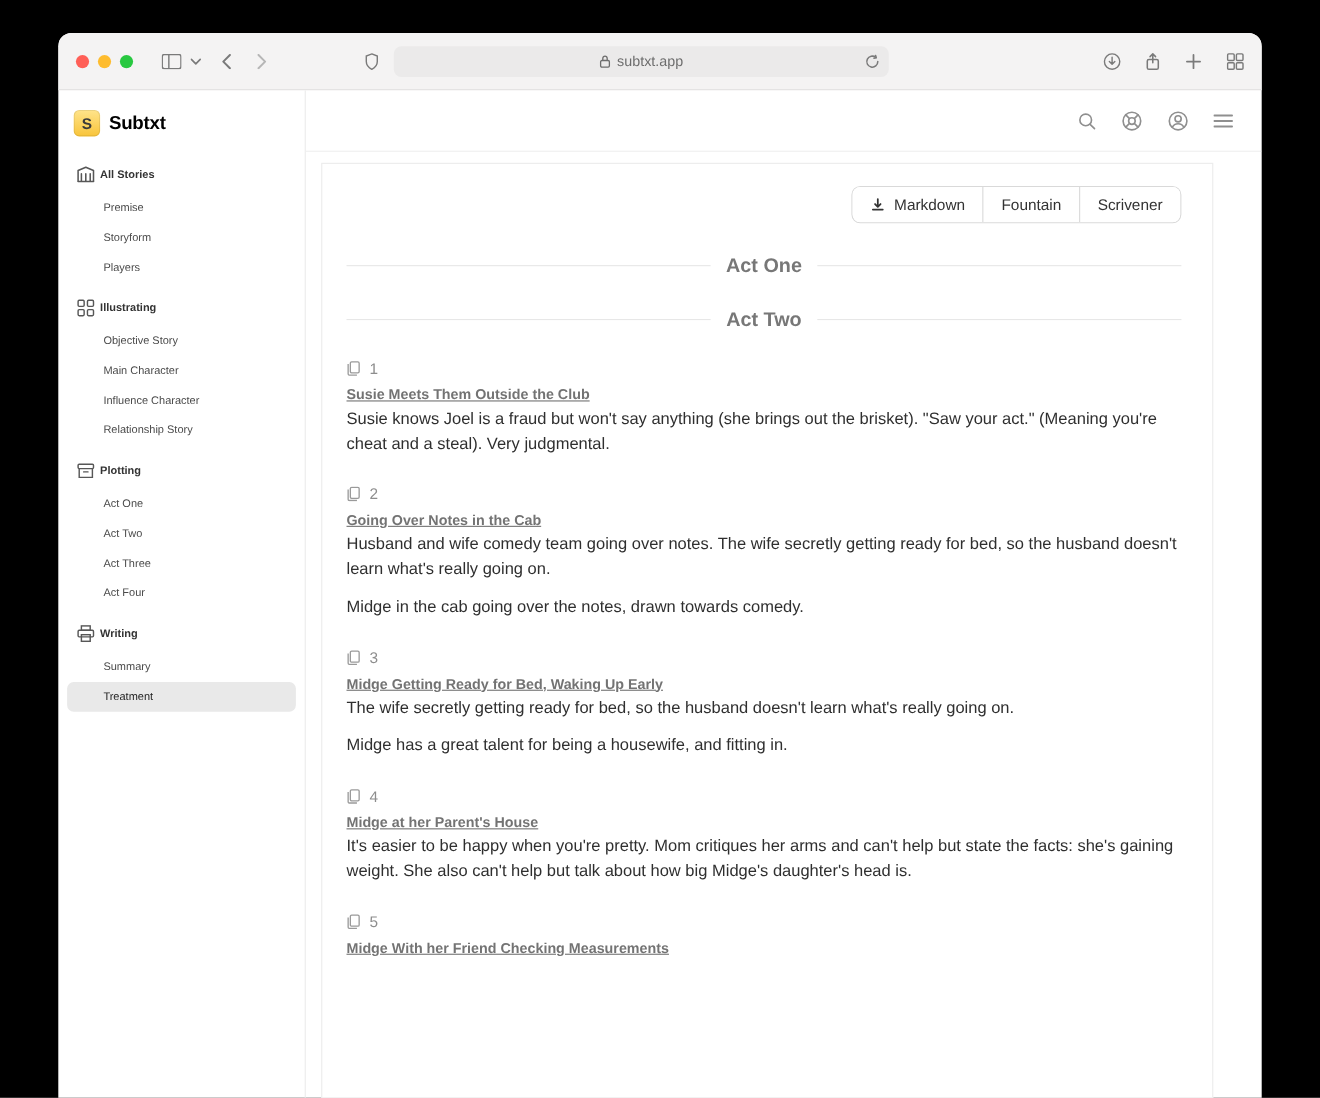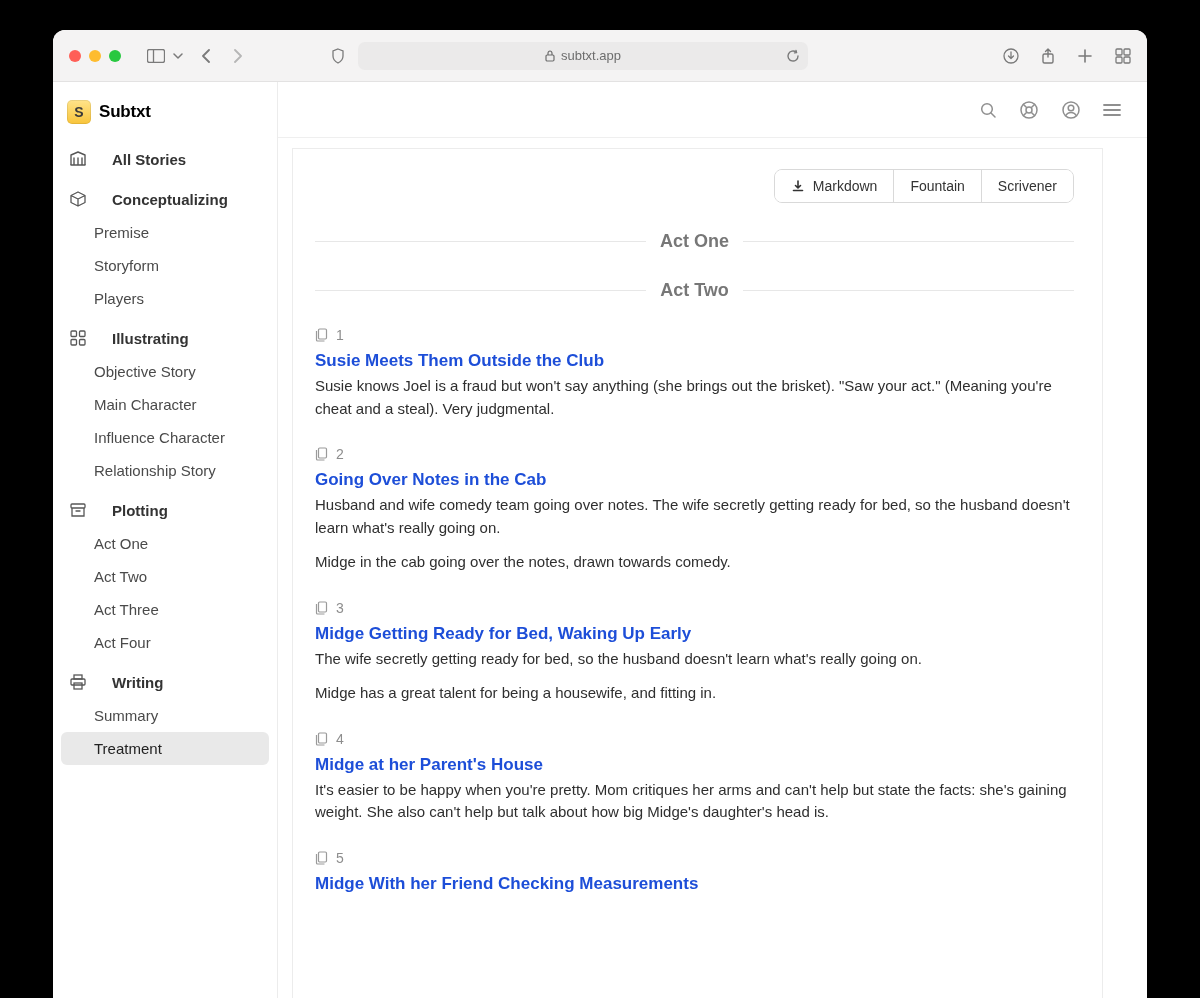--- a/index.html
+++ b/index.html
@@ -79,24 +79,24 @@
     .brand { display:flex; align-items:center; gap:8px; padding: 4px 6px 12px 6px;}
     .brand-logo {
       width:24px; height:24px; border-radius:5px;
       background: linear-gradient(180deg,#ffe48b,#f8c43a);
       box-shadow: inset 0 0 0 1px rgba(0,0,0,0.08);
       display:flex; align-items:center; justify-content:center;
       color:#3a3a3a; font-weight:900; font-size:14px;
     }
     .brand-name { font-weight:800; font-size:17px; letter-spacing:-.2px; }
     .sb-item, .sb-sub {
-      display:flex; align-items:center; gap:25px;
+      display:flex; align-items:center; gap:4px;
       padding: 8px 8px;
       color:#333; border-radius:6px;
-      font-size:15px;
+      font-size:10px;
       cursor:pointer;
     }
     .sb-item { font-weight:600; color:#333; margin-top:6px;}
     .sb-sub { padding-left: 33px; color:#4a4a4a; font-weight:400;}
     .sb-sub.active { background:#e9e9e9; color:#222;align-items:flex-end; }
     .sb-ic { width:18px; height:18px; color:#575757; display:flex; align-items:center; justify-content:center; flex-shrink:0;}
     
     .content-wrap { flex:1; display:flex; flex-direction:column; overflow:hidden; }
     .topstrip { height:56px; border-bottom:1px solid #efefef; display:flex; align-items:center; justify-content:flex-end; padding: 0 26px; gap:22px; flex-shrink:0;}
     .ts-ic { color:#8f8f8f; }
@@ -104,21 +104,21 @@
     .doc-card { background:#fff; border:1px solid #ececec; border-radius:0; padding: 20px 28px 0 22px; height: 100%; overflow:hidden; }
     .export-row { display:flex; justify-content:flex-end; }
     .seg { display:inline-flex; border:1px solid #d9d9d9; border-radius:8px; overflow:hidden; }
     .seg-btn { background:#fff; border:0; padding: 8px 16px; font-size:14px; color:#333; cursor:pointer; display:flex; align-items:center; gap:8px;}
     .seg-btn + .seg-btn { border-left:1px solid #d9d9d9;align-items:center; }
     .divider-with-label { display:flex; align-items:center; gap:14px; margin: 28px 0 6px; }
     .divider-line { flex:1; height:1px; background:#e7e7e7; }
     .divider-label { color:#777; font-weight:600; font-size:18px; }
     .scene { margin-top: 26px; }
     .scene-row1 { display:flex; align-items:center; gap:8px; color:#8d8d8d; font-size:14px;}
-    .scene-title { font-weight:700; font-size:17px; margin-top:8px; color:#1d4ed8;}
+    .scene-title { font-weight:700; font-size:13px; margin-top:8px; color:#737373;text-decoration:underline;}
     .scene-body { margin-top:4px; color:#2f2f2f; font-size:15px; line-height:1.5; }
     .scene-body p + p { margin-top:12px; }
     .copy-ic { color:#9a9a9a; }
     svg { display:block; }
   </style>
 </head>
 <body>
 
 <div class="window">
 
@@ -215,28 +215,20 @@
       <div class="sb-item">
         <span class="sb-ic">
           <svg width="18" height="18" viewBox="0 0 18 18">
               <path d="M2 15 V5 L9 2 L16 5 V15" fill="none" stroke="currentColor" stroke-width="1.4" stroke-linejoin="round"></path>
               <path d="M5 15 V8 M9 15 V8 M13 15 V8 M2 15 H16" fill="none" stroke="currentColor" stroke-width="1.4" stroke-linecap="round"></path>
             </svg>
         </span>
         <span>All Stories</span>
       </div>
 
-      <div class="sb-item">
-        <span class="sb-ic">
-          <svg width="18" height="18" viewBox="0 0 18 18">
-              <path d="M9 2 L16 5.5 V12.5 L9 16 L2 12.5 V5.5 Z M2 5.5 L9 9 L16 5.5 M9 9 V16" fill="none" stroke="currentColor" stroke-width="1.3" stroke-linejoin="round"></path>
-            </svg>
-        </span>
-        <span>Conceptualizing</span>
-      </div>
       <div id="conceptualizing-subs">
           <div class="sb-sub">
             <span>Premise</span>
           </div>
           <div class="sb-sub">
             <span>Storyform</span>
           </div>
           <div class="sb-sub">
             <span>Players</span>
           </div>

